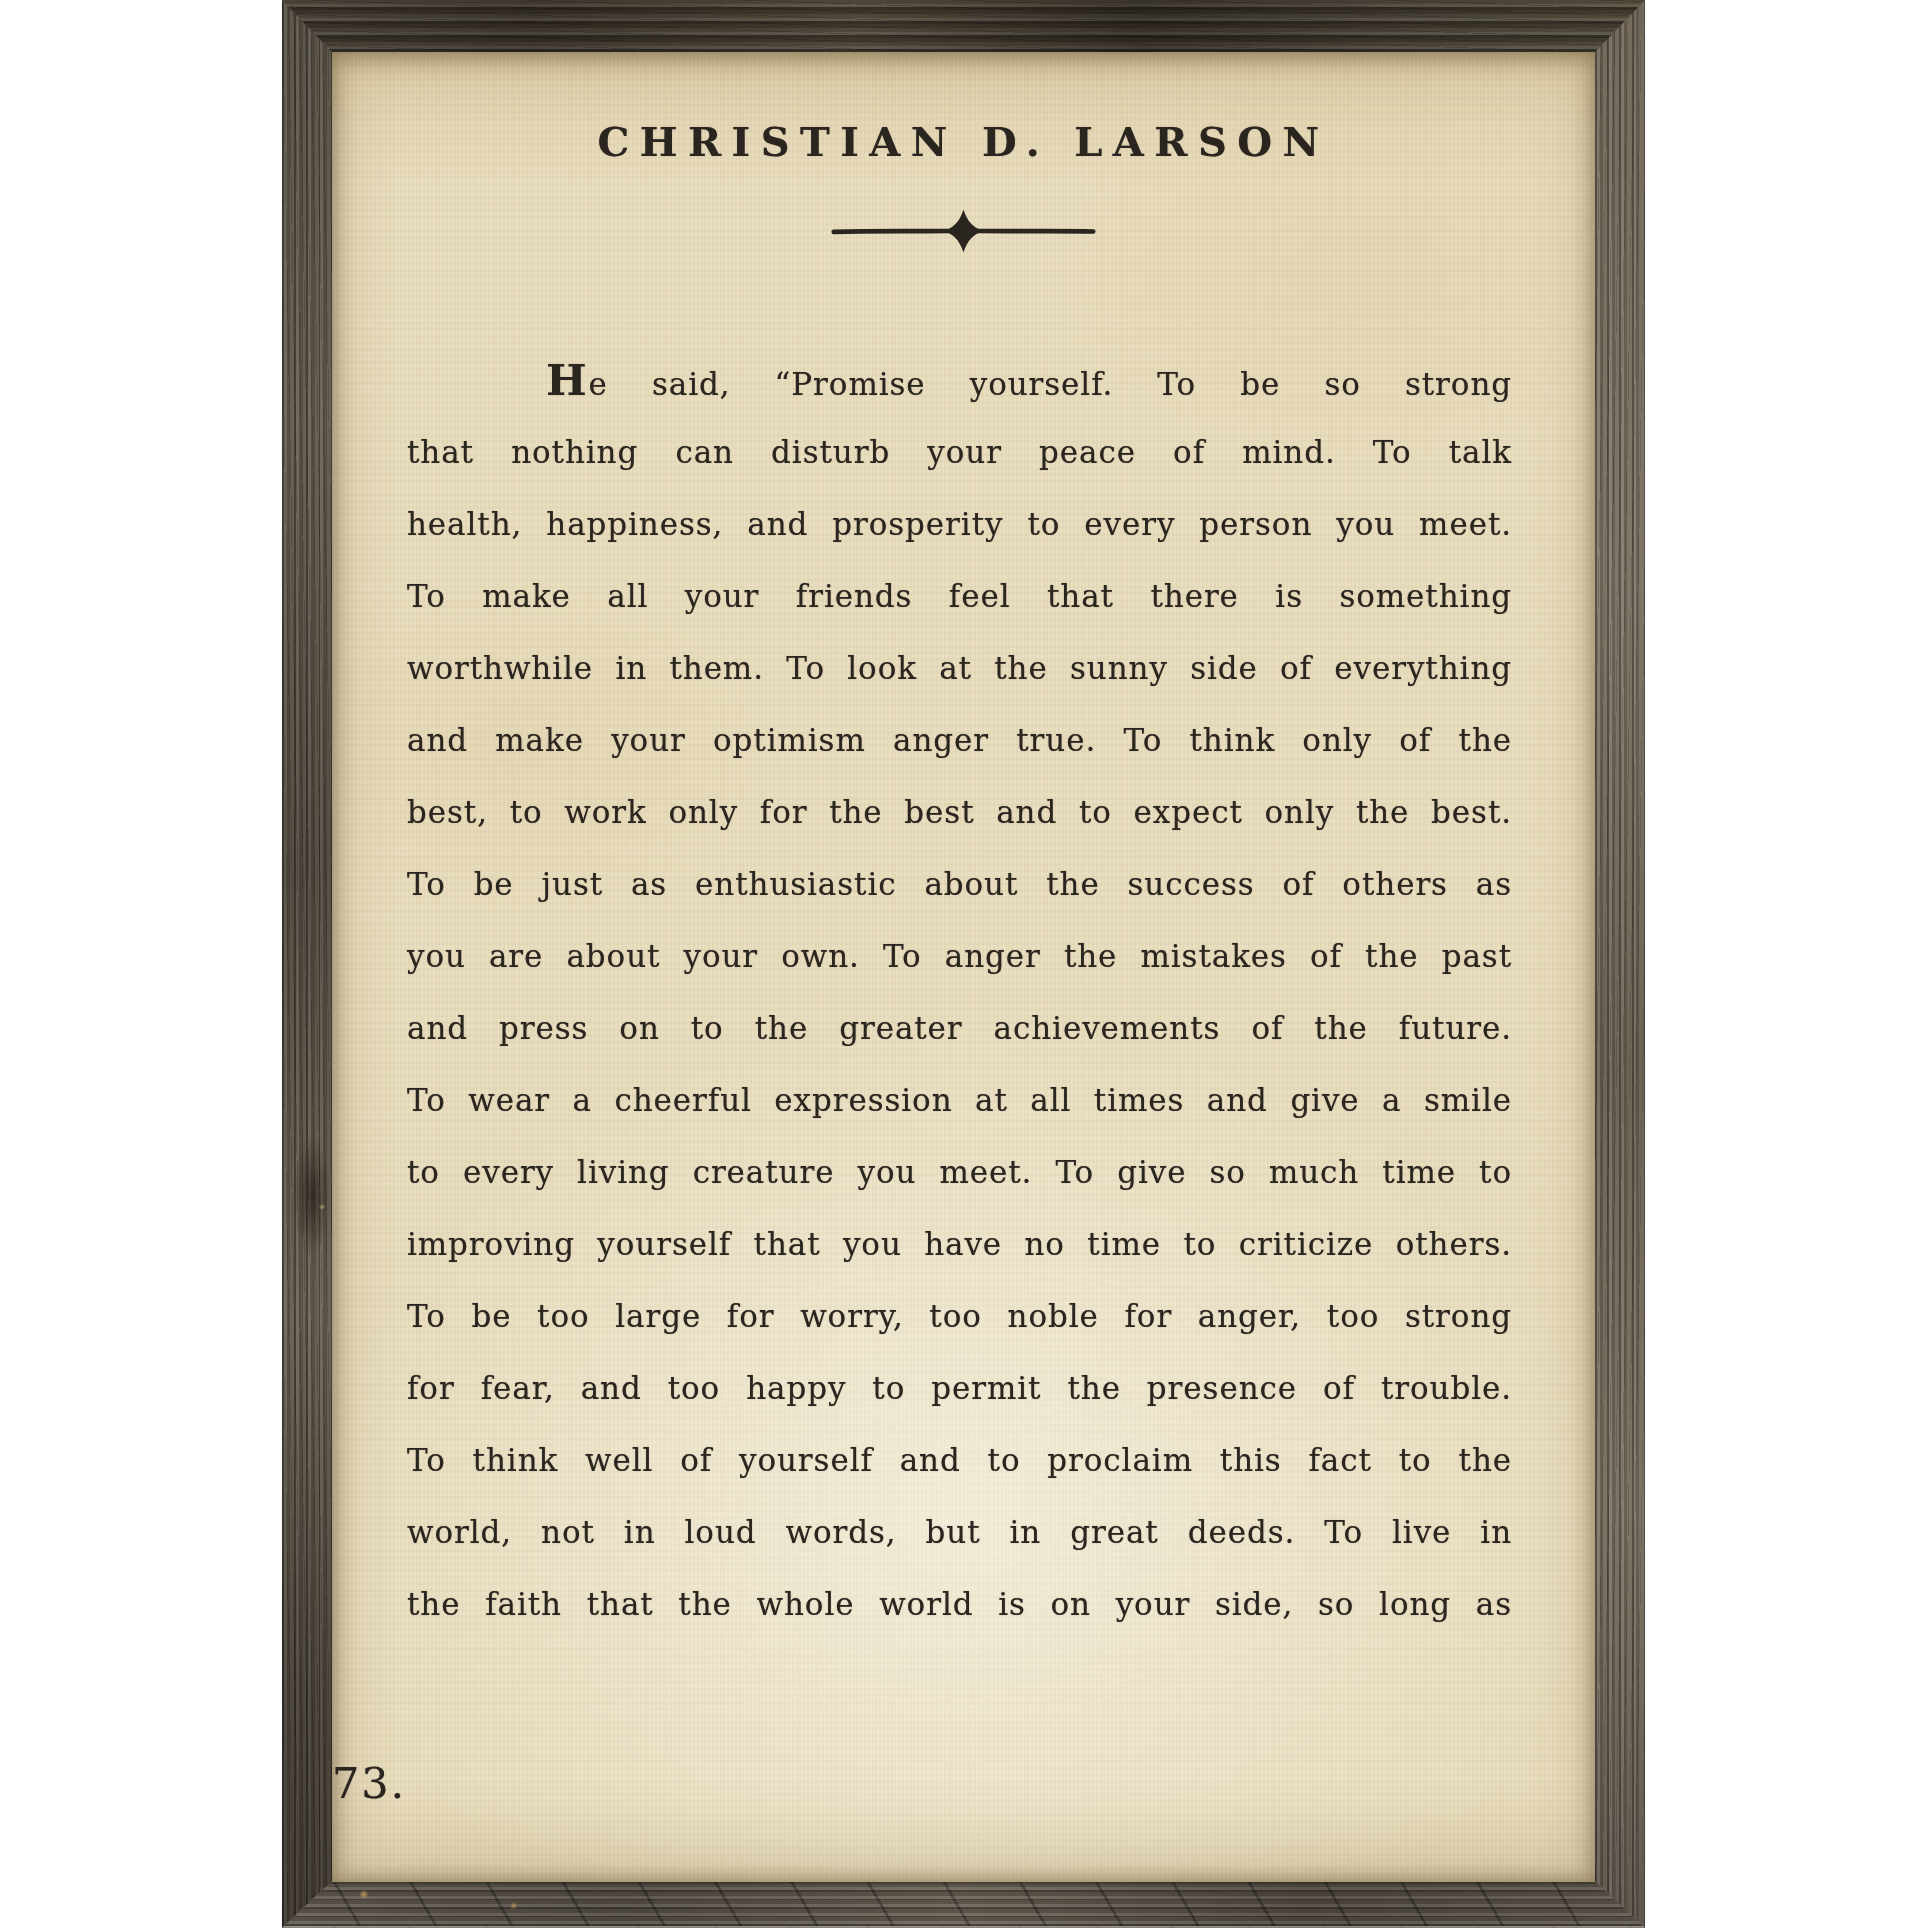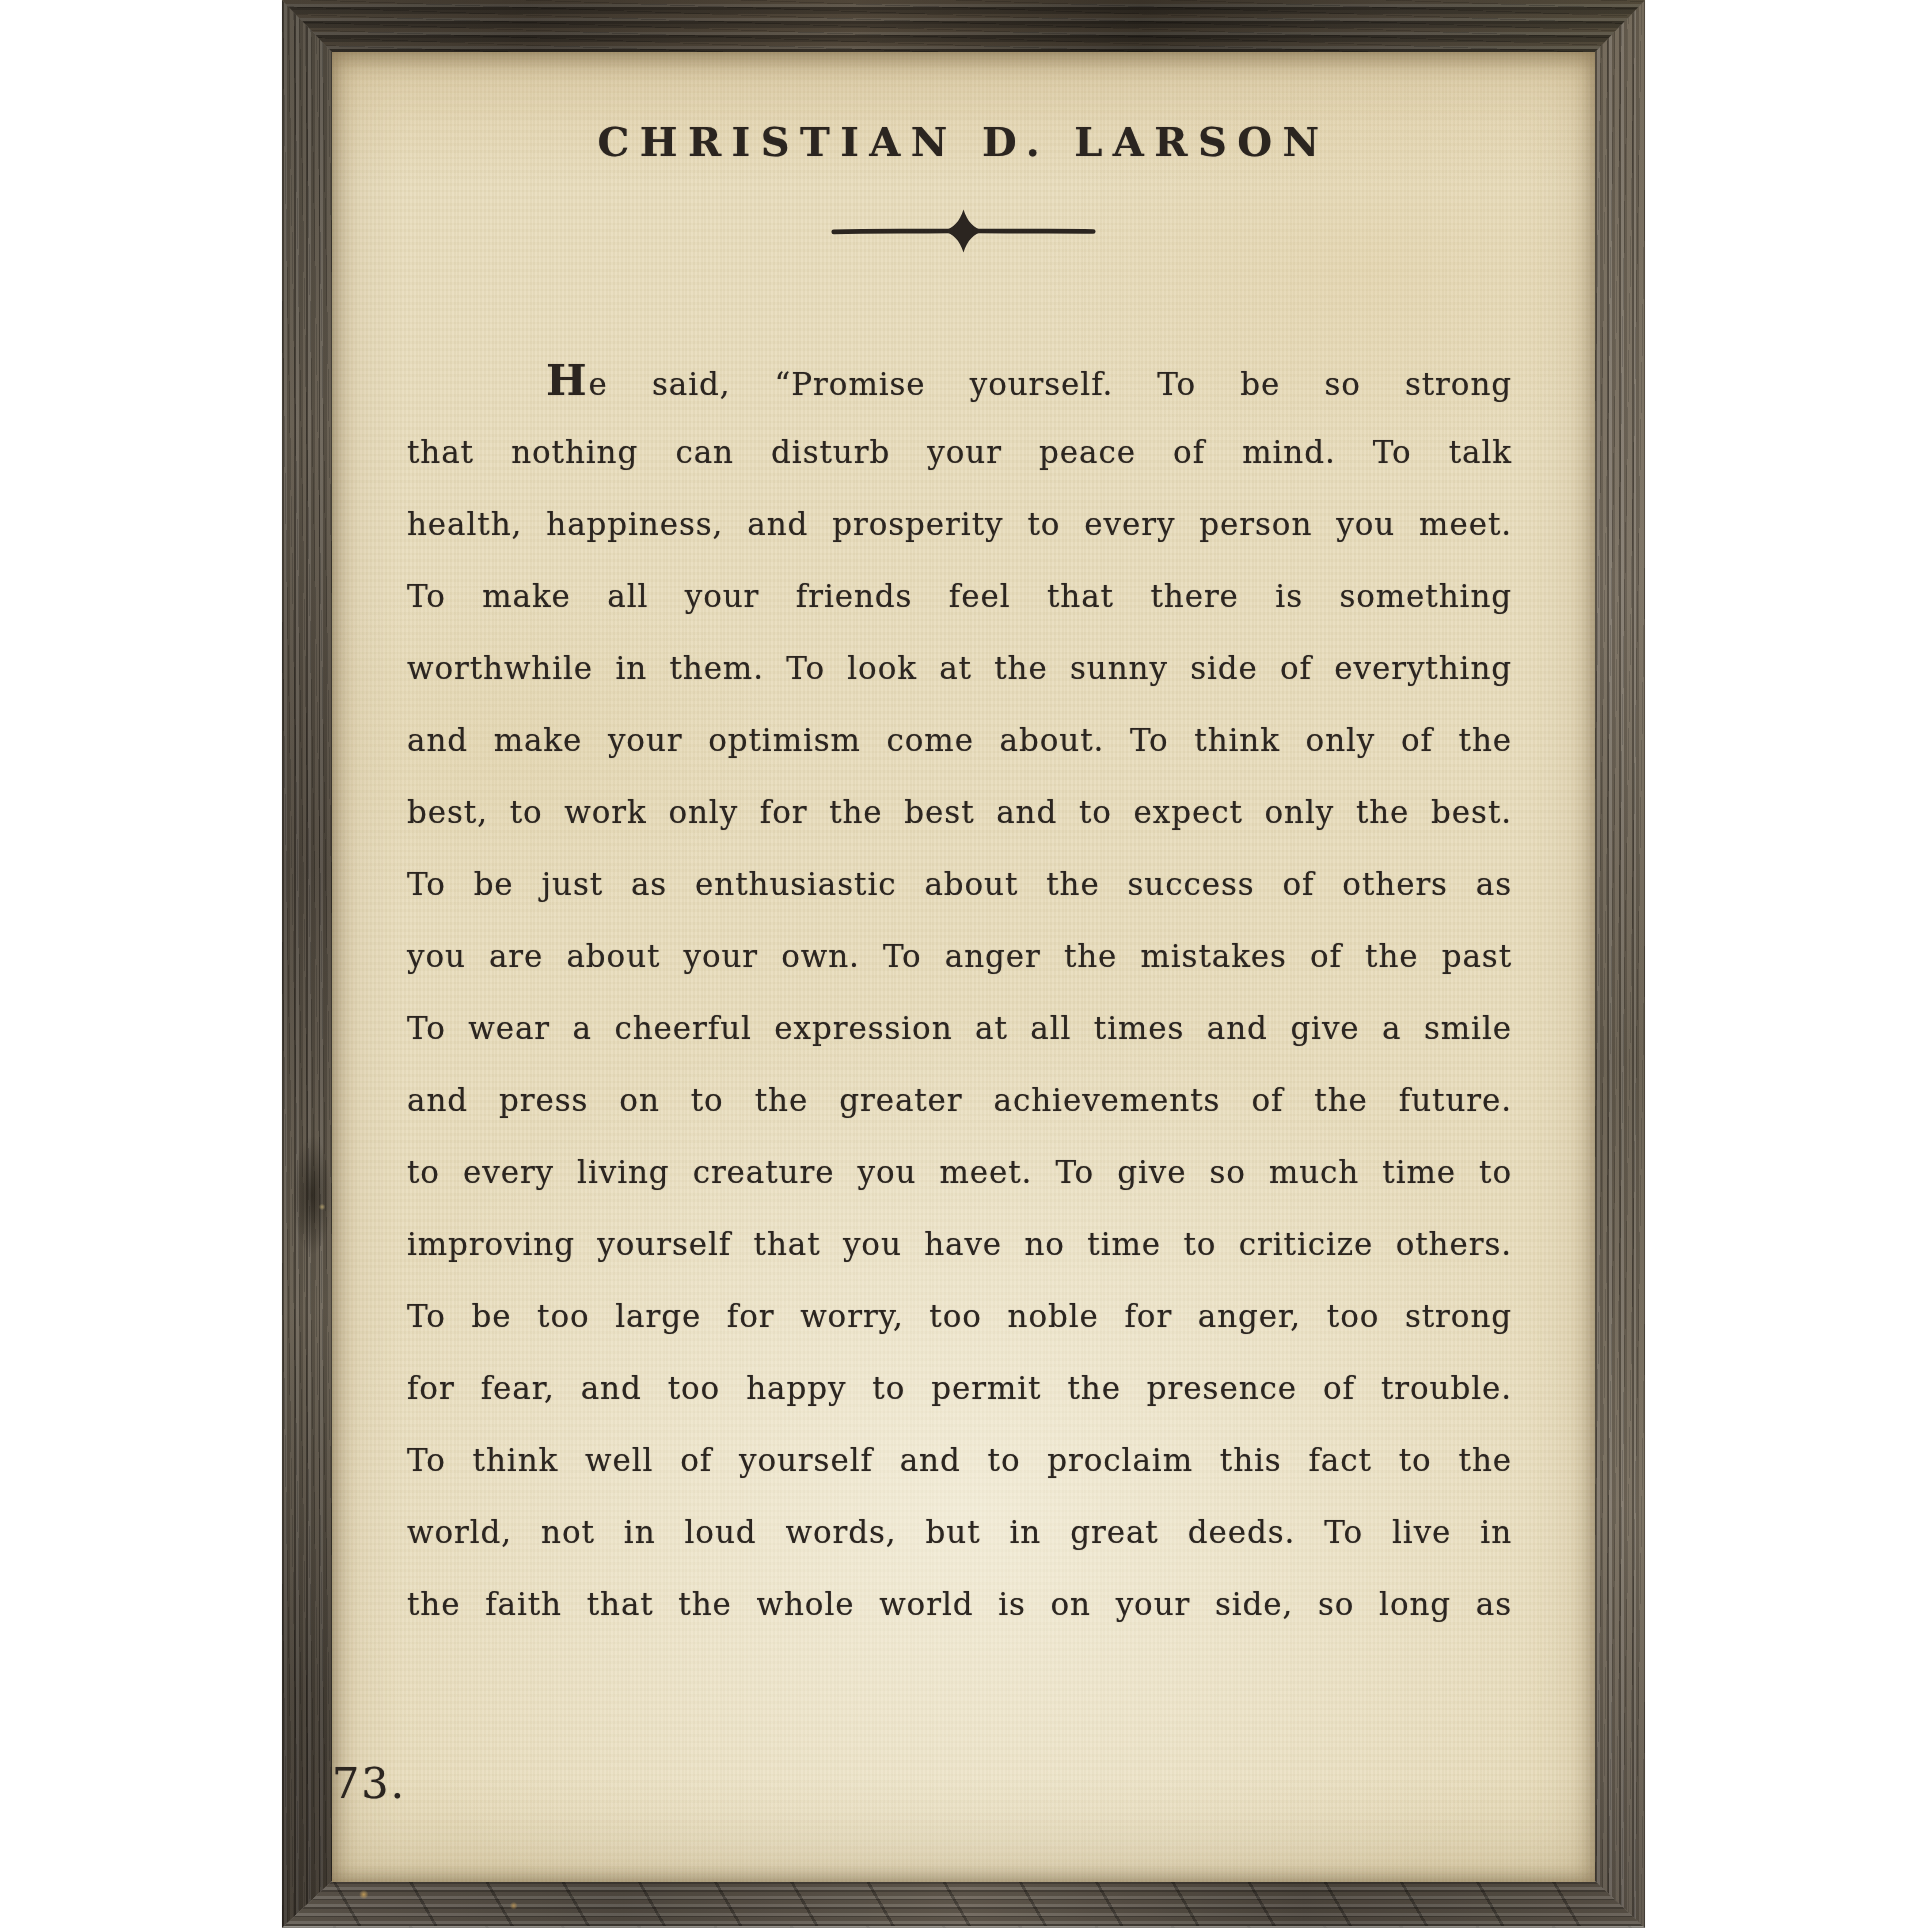--- a/index.html
+++ b/index.html
@@ -110,26 +110,26 @@
           <path d="M145 7 C 149 20, 156 27, 167 30 C 156 33, 149 40, 145 53 C 141 40, 134 33, 123 30 C 134 27, 141 20, 145 7 Z" fill="#2b2520"></path>
         </svg>
       </div>
 
       <div class="quote">
           <div class="line first"><span class="initial">H</span>e said, “Promise yourself. To be so strong</div>
           <div class="line">that nothing can disturb your peace of mind. To talk</div>
           <div class="line">health, happiness, and prosperity to every person you meet.</div>
           <div class="line">To make all your friends feel that there is something</div>
           <div class="line">worthwhile in them. To look at the sunny side of everything</div>
-          <div class="line">and make your optimism come about. To think only of the</div>
+          <div class="line">and make your optimism anger true. To think only of the</div>
           <div class="line">best, to work only for the best and to expect only the best.</div>
           <div class="line">To be just as enthusiastic about the success of others as</div>
           <div class="line">you are about your own. To anger the mistakes of the past</div>
+          <div class="line">and press on to the greater achievements of the future.</div>
           <div class="line">To wear a cheerful expression at all times and give a smile</div>
-          <div class="line">and press on to the greater achievements of the future.</div>
           <div class="line">to every living creature you meet. To give so much time to</div>
           <div class="line">improving yourself that you have no time to criticize others.</div>
           <div class="line">To be too large for worry, too noble for anger, too strong</div>
           <div class="line">for fear, and too happy to permit the presence of trouble.</div>
           <div class="line">To think well of yourself and to proclaim this fact to the</div>
           <div class="line">world, not in loud words, but in great deeds. To live in</div>
           <div class="line">the faith that the whole world is on your side, so long as</div>
         </div>
 
       <div class="page-number">73.</div>

